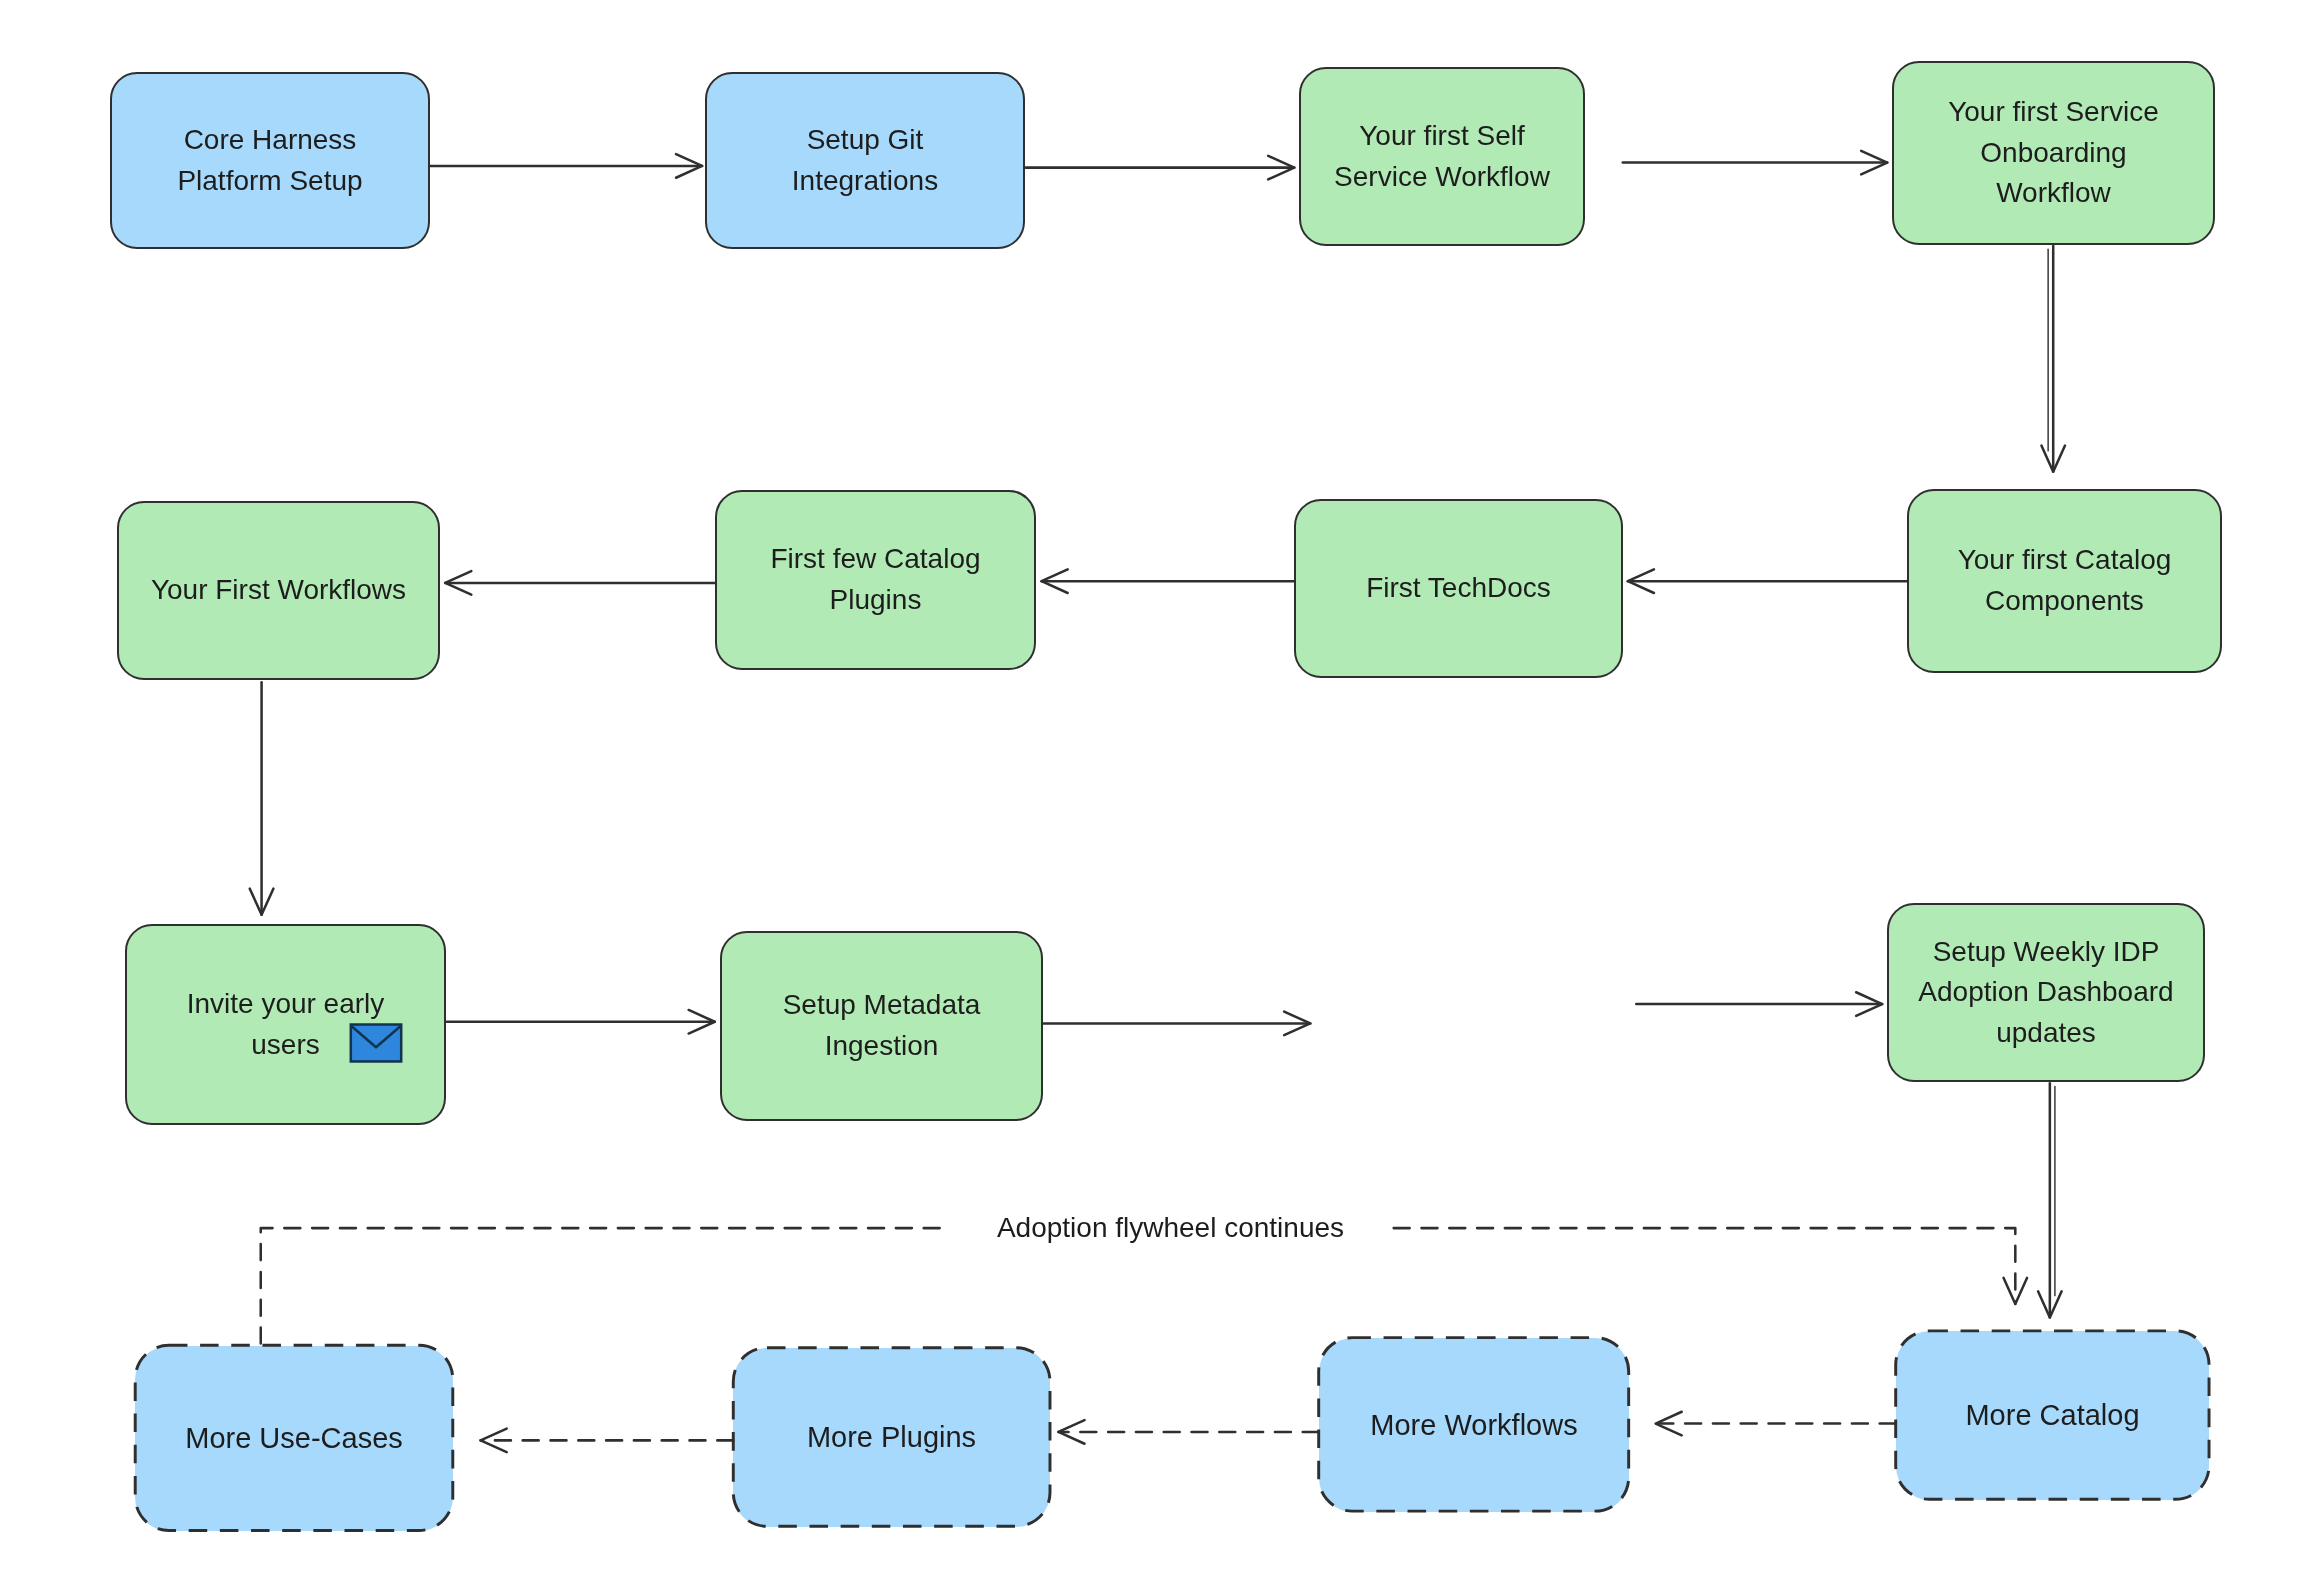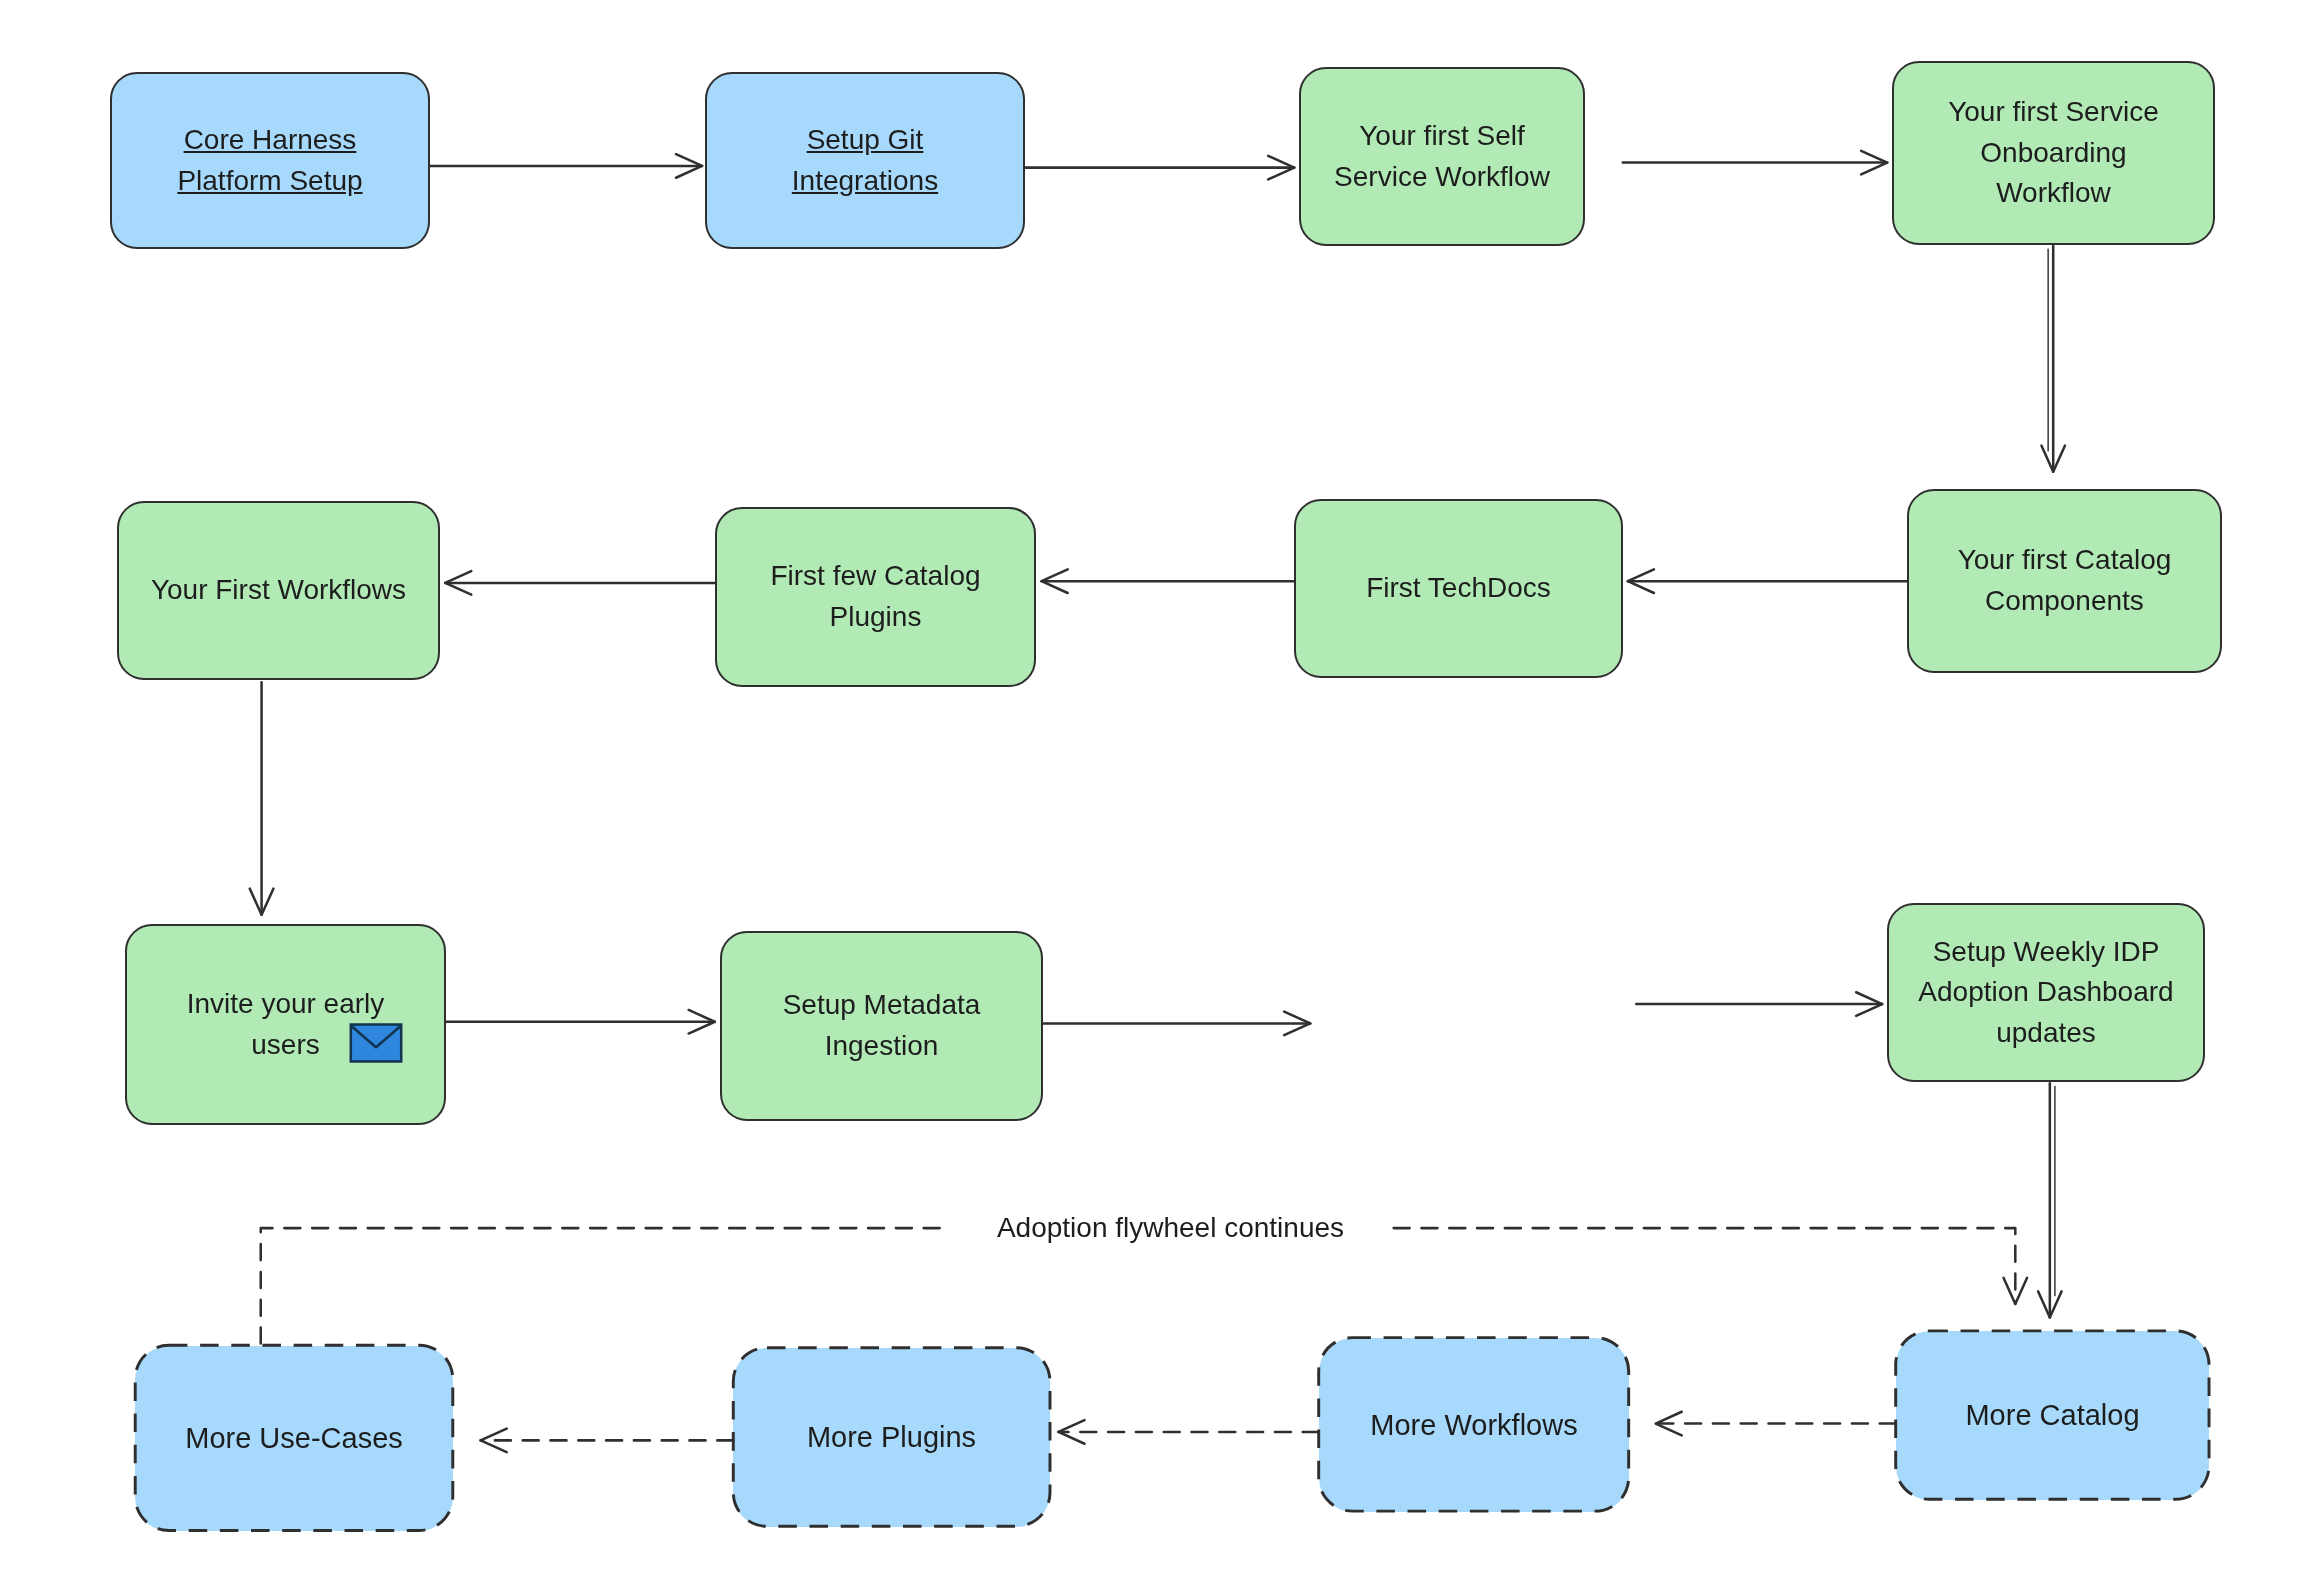--- a/index.html
+++ b/index.html
@@ -11,21 +11,21 @@
   }
   .node {
     position:absolute; box-sizing:border-box;
     display:flex; align-items:center; justify-content:center;
     text-align:center;
     border:2.5px solid var(--stroke,#2f2f2f);
     border-radius:27px;
     font-size:28px; line-height:1.45; color:var(--text,#1d1d1d);
     z-index:1;
   }
-  .node.blue  { background:var(--blue,#a6d9fb);text-decoration:underline; }
+  .node.blue  { background:var(--blue,#a6d9fb); }
   .node.green { background:var(--green,#b1eab5); }
   .node.dashedblue {
     background:var(--blue,#a6d9fb);
     border:none; border-radius:34px; font-size:29px;
   }
   .lbl { display:block; }
   svg.edges {
     position:absolute; left:0; top:0; width:2319px; height:1592px;
     z-index:2; pointer-events:none;
   }
@@ -57,21 +57,21 @@
   <div class="node green" style="left:1892px; top:61px;   width:323px; height:184px; padding:0 42px;">
     <span class="lbl">Your first Service Onboarding Workflow</span>
   </div>
 
   <div class="node green" style="left:1907px; top:489px;  width:315px; height:184px; padding:0 38px;">
     <span class="lbl">Your first Catalog Components</span>
   </div>
   <div class="node green" style="left:1294px; top:499px;  width:329px; height:179px; padding:0 17px;">
     <span class="lbl">First TechDocs</span>
   </div>
-  <div class="node green" style="left:715px;  top:507px;  width:321px; height:180px; padding:15px 46px;justify-content:center;">
+  <div class="node green" style="left:715px;  top:490px;  width:321px; height:180px; padding:15px 46px;justify-content:center;">
     <span class="lbl">First few Catalog Plugins</span>
   </div>
   <div class="node green" style="left:117px;  top:501px;  width:323px; height:179px; padding:0 23.6px;">
     <span class="lbl">Your First Workflows</span>
   </div>
 
   <div class="node green" style="left:125px;  top:924px; width:321px; height:201px; padding:0 42px;">
     <span class="lbl">Invite your early users</span>
     <svg class="env" viewBox="0 0 66 50">
       <rect x="3" y="3" width="60" height="44" fill="var(--envelope,#2e86dd)" stroke="#12344f" stroke-width="3"></rect>

